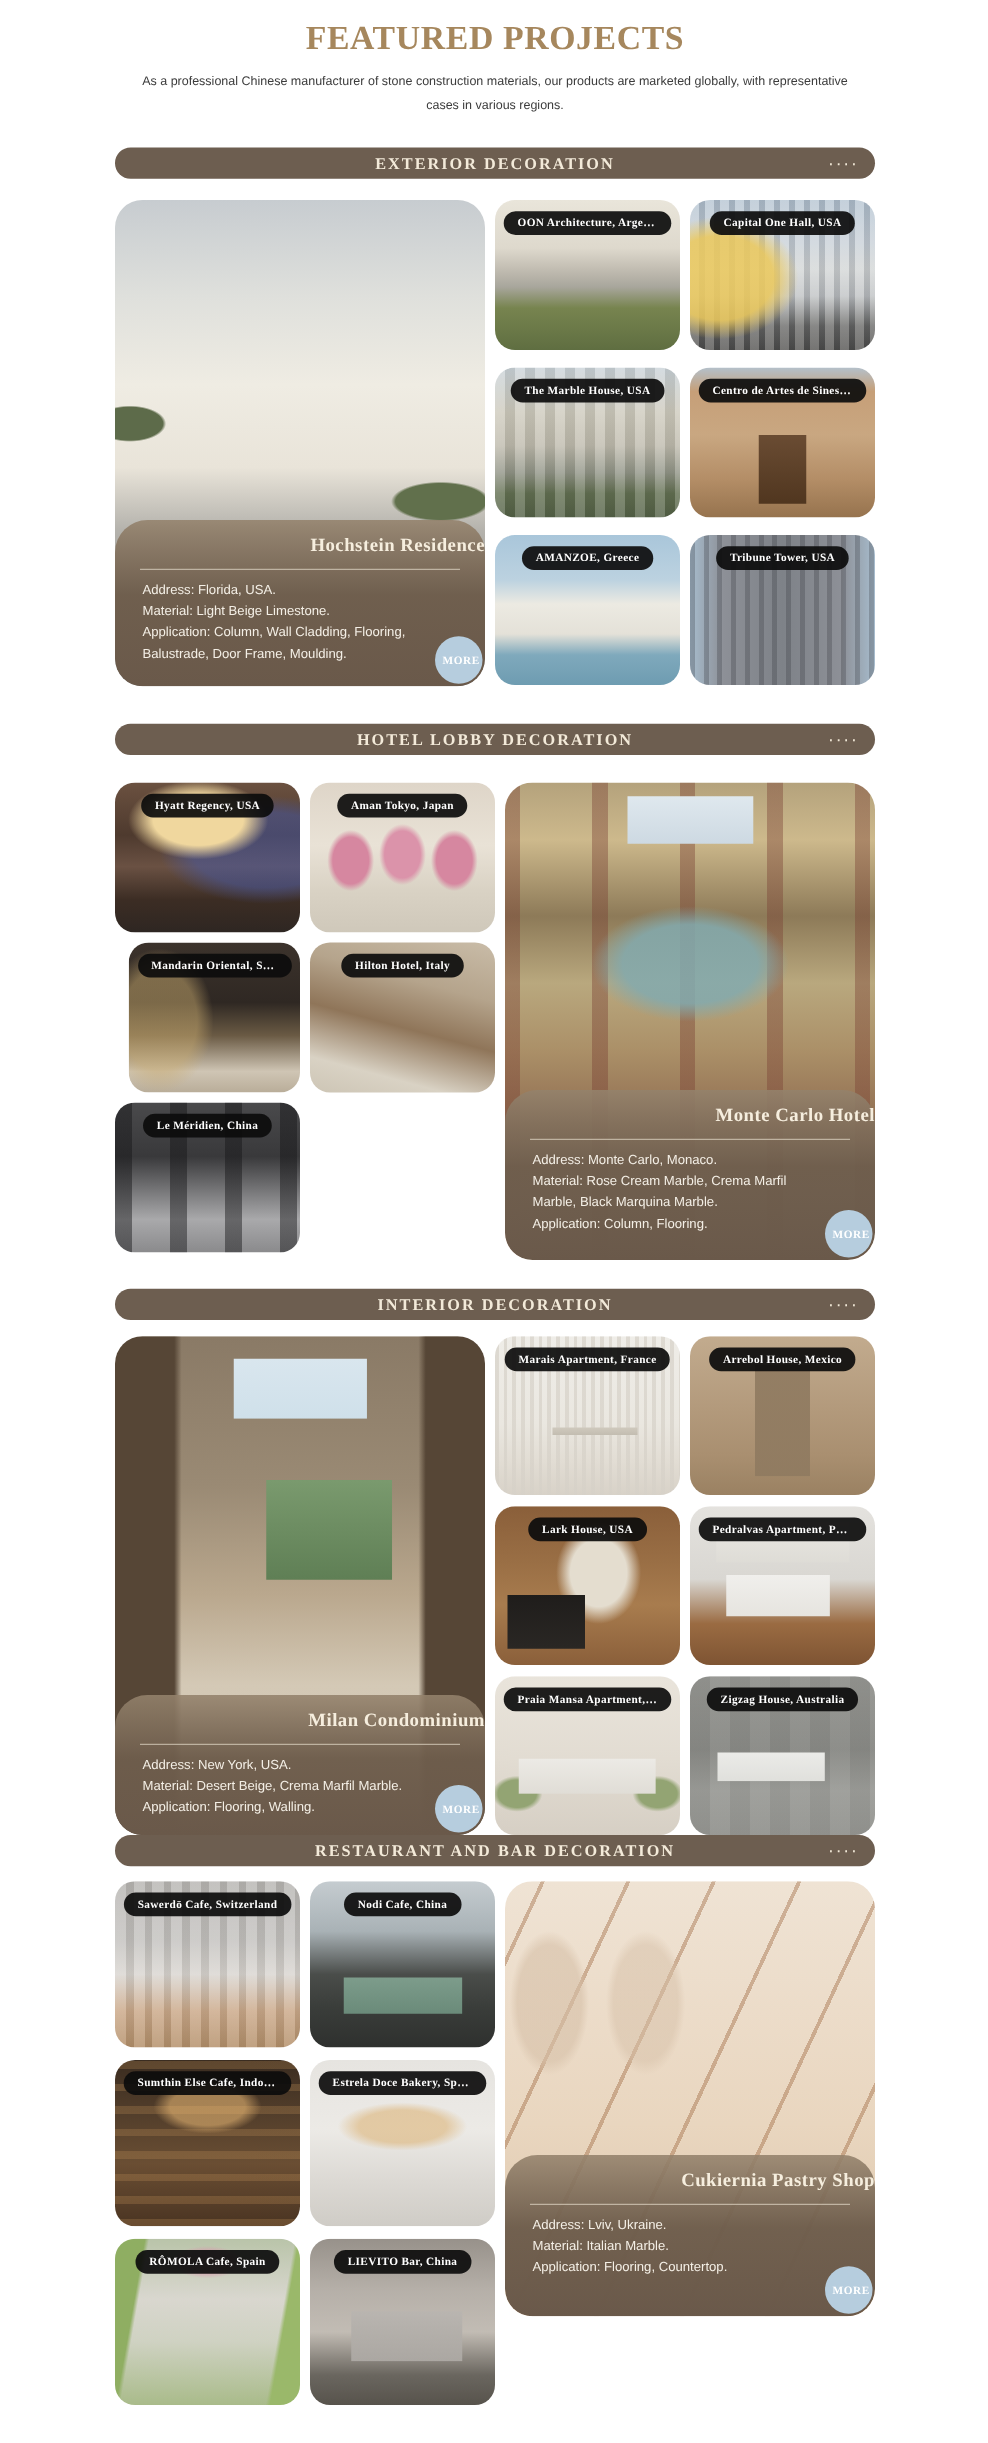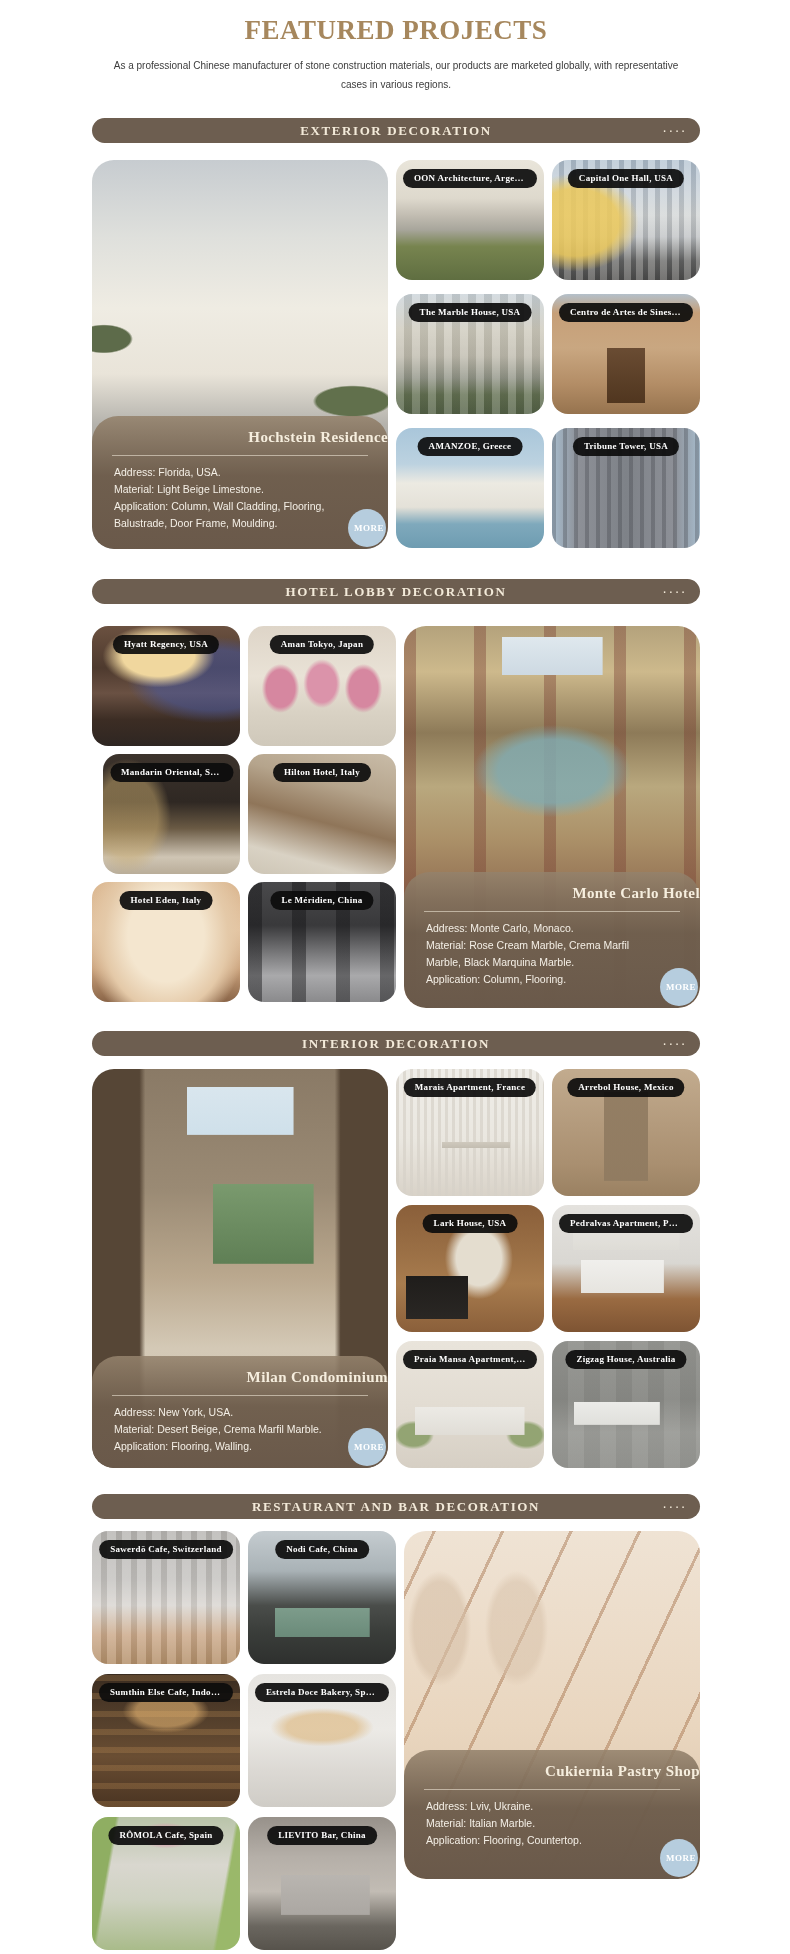--- a/index.html
+++ b/index.html
@@ -37,21 +37,21 @@
     color:var(--bar-text);letter-spacing:1.6px;
   }
   .dots{
     position:absolute;right:13px;top:50%;transform:translateY(-58%);
     color:var(--bar-text);font-size:14px;letter-spacing:1.5px;line-height:1;cursor:pointer;
   }
   
   .s1 .bar{margin-top:24px}.s1 .section-body{margin-top:17px}
   .s2 .bar{margin-top:30px}.s2 .section-body{margin-top:22px}
   .s3 .bar{margin-top:23px}.s3 .section-body{margin-top:13px}
-  .s4 .bar{margin-top:26px}.s4 .section-body{margin-top:12px}
+  .s4 .bar{}.s4 .section-body{margin-top:12px}
   .section-body{display:flex;gap:8px;align-items:flex-start;}
   .grid{flex:1;display:grid;grid-template-columns:1fr 1fr;}
   .s1 .grid{gap:14px 8px;grid-auto-rows:120px;}
   .s2 .grid{gap:8px 8px;grid-auto-rows:120px;}
   .s3 .grid{gap:9px 8px;grid-auto-rows:127px;}
   .s4 .grid{gap:10px 8px;grid-auto-rows:133px;}
   .card{position:relative;border-radius:16px;overflow:hidden;background:#ddd;cursor:pointer;}
   .big-card{flex:none;width:296px;border-radius:22px;}
   .s1 .big-card{height:389px}.s2 .big-card{height:382px}
   .s3 .big-card{height:399px}.s4 .big-card{height:348px}
@@ -241,23 +241,20 @@
           </div>
         <div class="card ph-h2">
             <span class="pill">Aman Tokyo, Japan</span>
           </div>
         <div class="card ph-h3">
             <span class="pill">Mandarin Oriental, Spain</span>
           </div>
         <div class="card ph-h4">
             <span class="pill">Hilton Hotel, Italy</span>
           </div>
-        <div class="card ph-h5">
-            <span class="pill">Hotel Eden, Italy</span>
-          </div>
         <div class="card ph-h6">
             <span class="pill">Le Méridien, China</span>
           </div>
       </div>
       <article class="card big-card ph-h0">
         <div class="info">
           <h3 class="info-title">Monte Carlo Hotel</h3>
           <div class="divider"></div>
           <div class="details">
             <p class="detail-line">Address: Monte Carlo, Monaco.</p>

